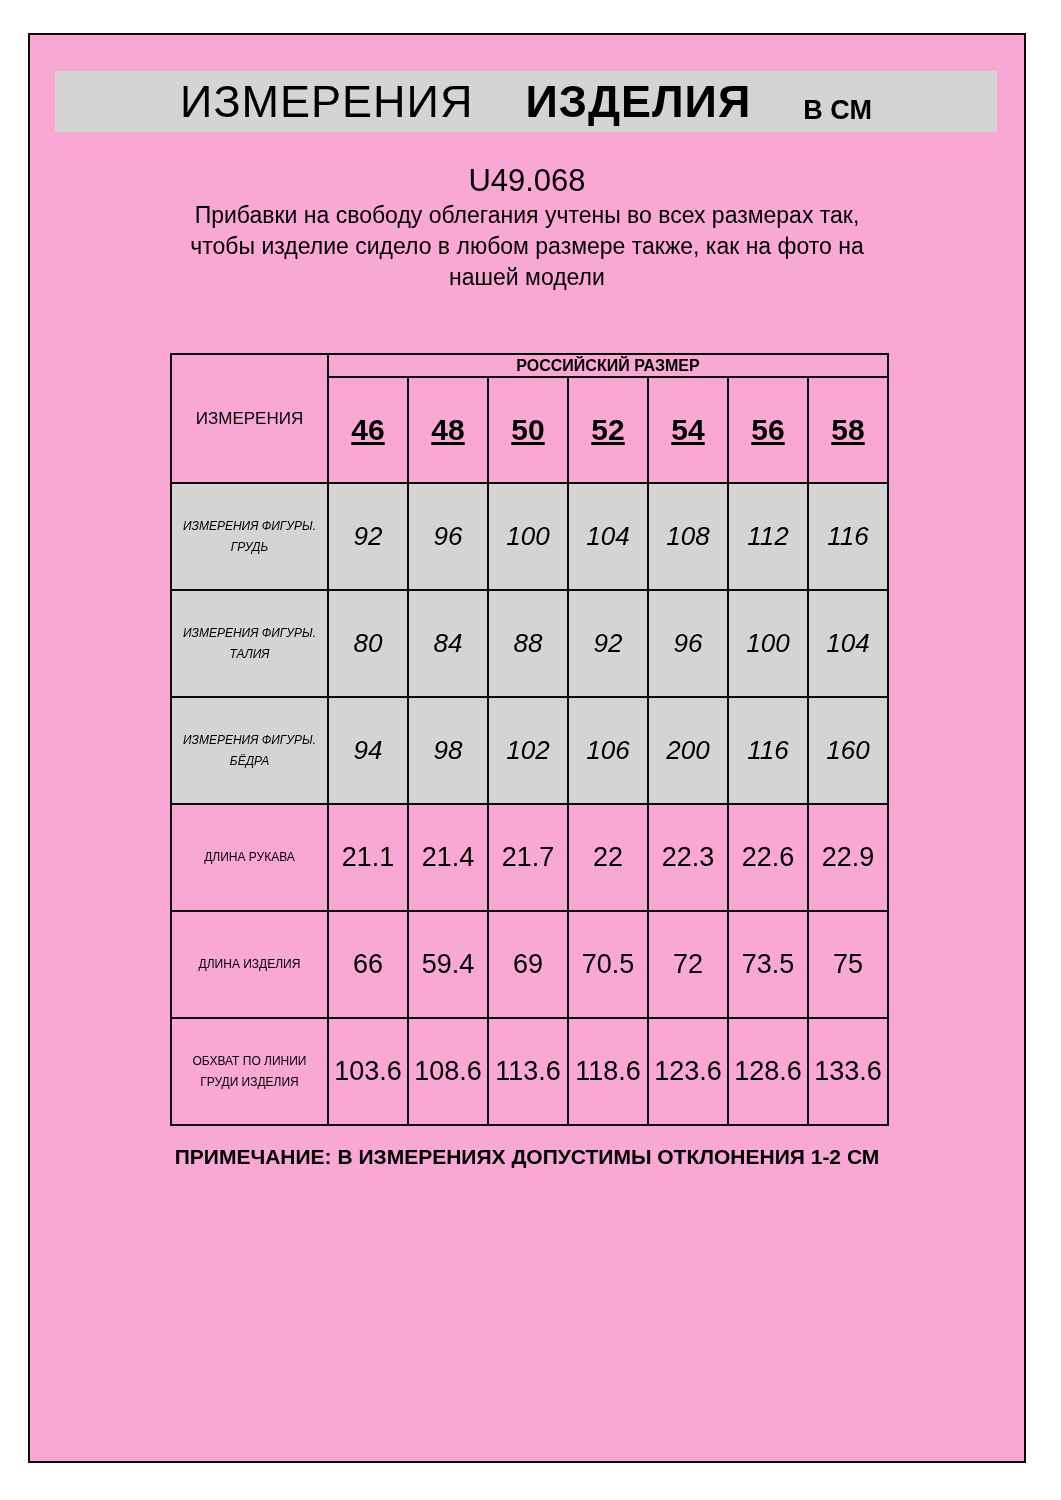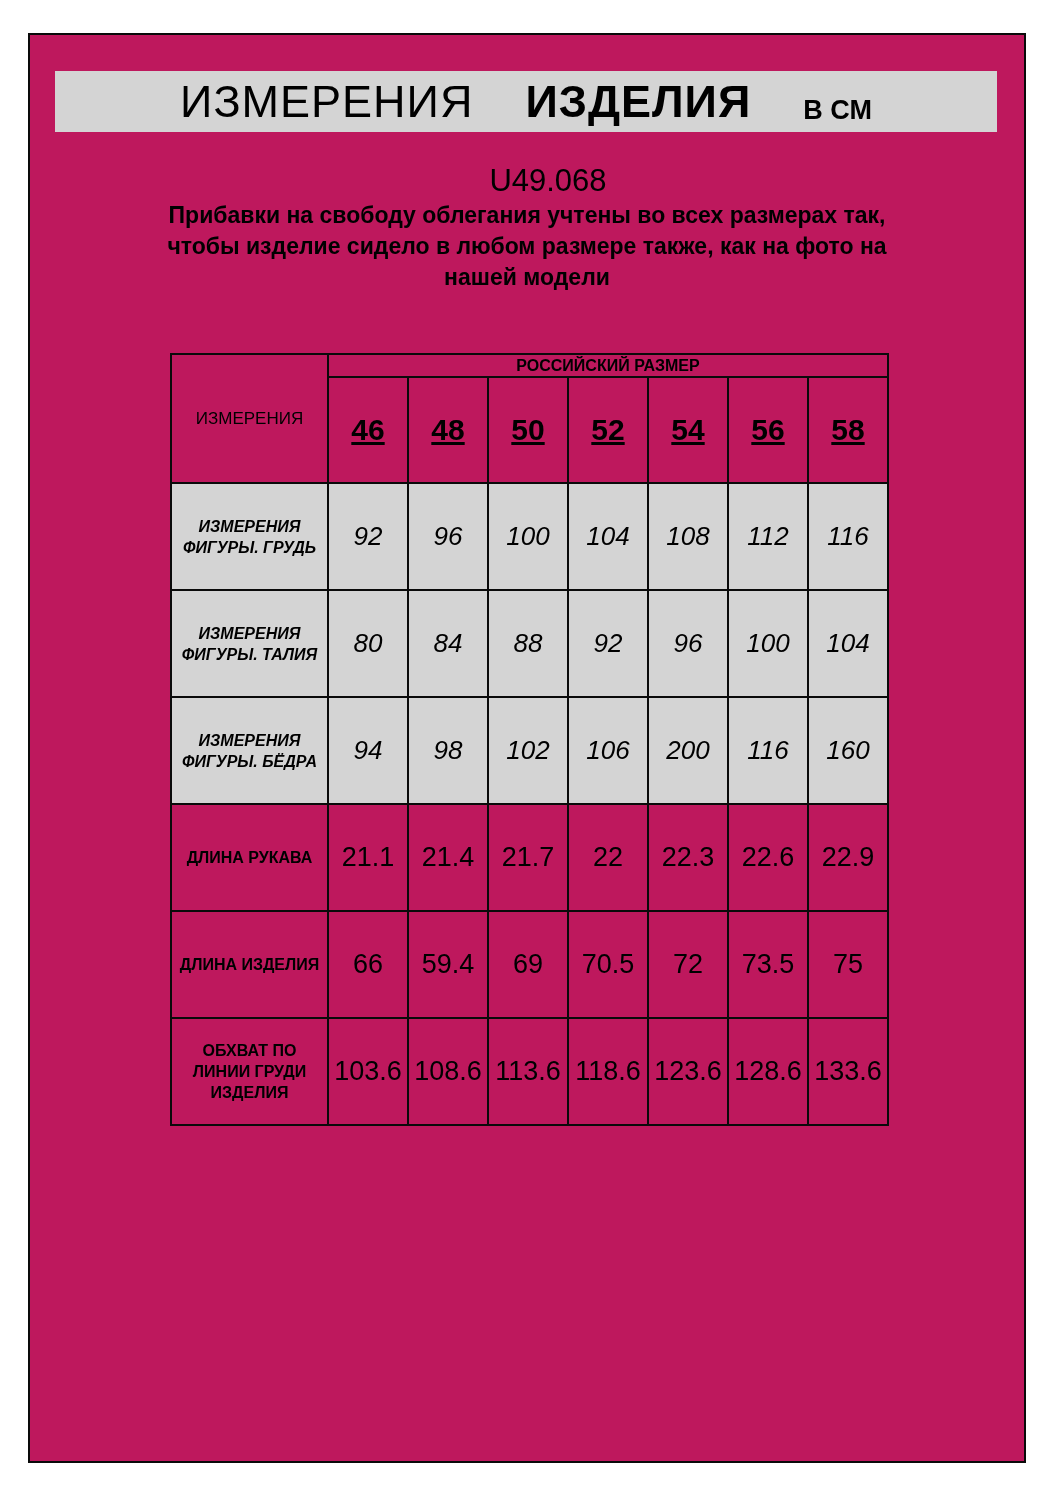--- a/index.html
+++ b/index.html
@@ -6,52 +6,52 @@
     --shade:#d4d4d4;
     --border:#0a0a0a;
     --text:#000000;
     --page-bg:#ffffff;
   }
   *{margin:0;padding:0;box-sizing:border-box;}
   html,body{width:1061px;height:1500px;background:var(--page-bg);
     font-family:"Liberation Sans","DejaVu Sans",sans-serif;color:var(--text);}
   .frame{
     position:absolute;left:28px;top:33px;width:998px;height:1430px;
-    border:2px solid var(--border);background:#be185d;
+    border:2px solid var(--border);background:#f9a8d4;
   }
   .banner{
     position:absolute;left:25px;top:36px;width:942px;height:61px;
     background:var(--shade);
     display:flex;justify-content:center;align-items:center;gap:52px;
   }
   .banner .word-big{font-size:45px;font-weight:400;letter-spacing:1px;white-space:nowrap;}
   .banner .word-bold{font-size:45px;font-weight:700;letter-spacing:1px;white-space:nowrap;}
   .banner .word-unit{font-size:27px;font-weight:700;margin-top:18px;white-space:nowrap;}
   .article{
     position:absolute;left:0;top:128px;width:100%;
-    text-align:center;font-size:31px;font-weight:400;margin-left:21px;
+    text-align:center;font-size:31px;font-weight:400;
   }
   .description{
     position:absolute;left:0;top:165px;width:100%;
-    text-align:center;font-size:23px;font-weight:700;line-height:31px;
+    text-align:center;font-size:23px;font-weight:400;line-height:31px;
   }
   .size-table{
     position:absolute;left:140px;top:318px;
     border-collapse:collapse;table-layout:fixed;
   }
   .size-table th,.size-table td{
     border:2px solid var(--border);
     text-align:center;vertical-align:middle;
     font-weight:400;overflow:hidden;
   }
   .size-table .corner-cell{font-size:17px;}
   .size-table .group-cell{height:23px;font-size:16px;font-weight:700;}
   .size-table .size-cell{height:106px;font-size:30px;font-weight:700;text-decoration:underline;}
   .size-table tbody tr{height:107px;}
-  .size-table .row-label{font-size:16px;line-height:21px;padding:12px 6px;font-weight:bold;}
+  .size-table .row-label{font-size:12px;line-height:21px;padding:12px 6px;}
   .size-table .value-cell{font-size:27px;}
   .size-table tr.shaded th,.size-table tr.shaded td{background:var(--shade);}
   .size-table tr.italic th,.size-table tr.italic td{font-style:italic;}
   .size-table tr.italic .value-cell{font-size:26px;}
   .note{
     position:absolute;left:0;top:1110px;width:100%;
     text-align:center;font-size:21px;font-weight:700;
   }
 </style>
 </head>
@@ -156,14 +156,15 @@
           <td class="value-cell">108.6</td>
           <td class="value-cell">113.6</td>
           <td class="value-cell">118.6</td>
           <td class="value-cell">123.6</td>
           <td class="value-cell">128.6</td>
           <td class="value-cell">133.6</td>
         </tr>
       </tbody>
   </table>
 
+  <div class="note">ПРИМЕЧАНИЕ: В ИЗМЕРЕНИЯХ ДОПУСТИМЫ ОТКЛОНЕНИЯ 1-2 СМ</div>
 
 </div>
 
 </body></html>

